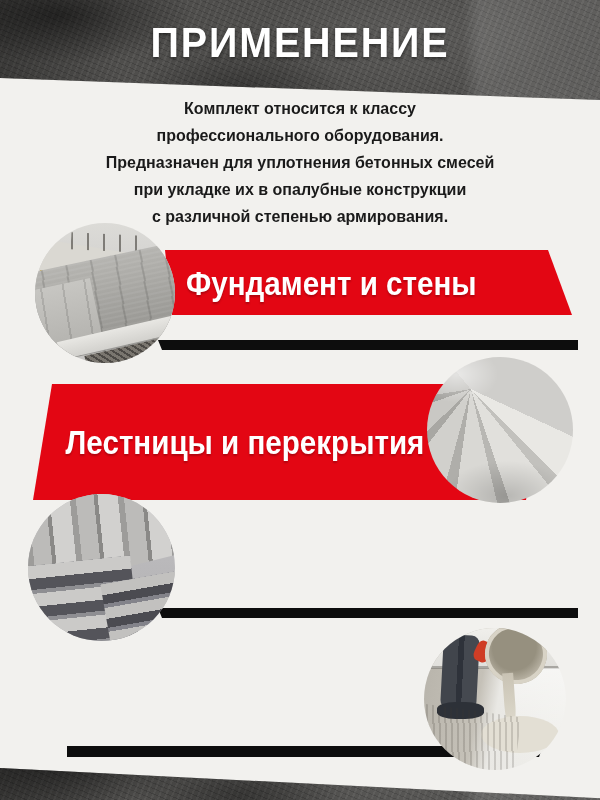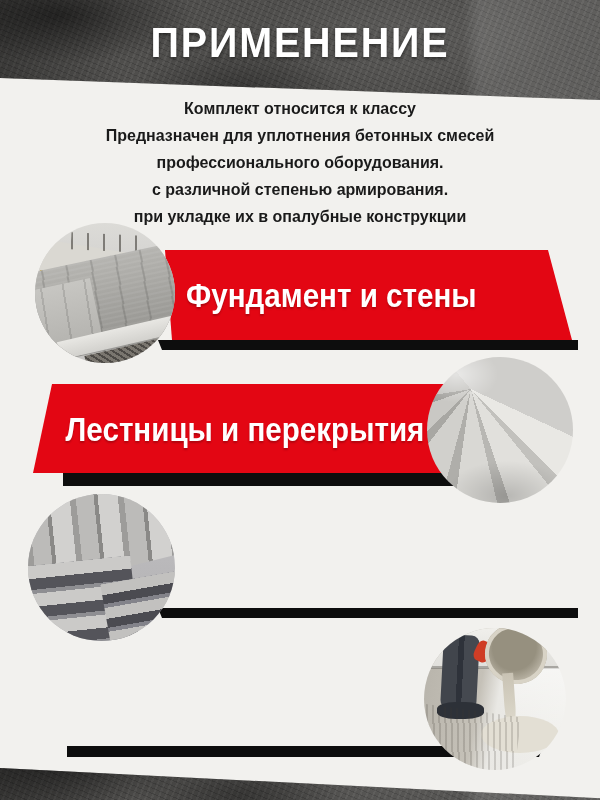--- a/index.html
+++ b/index.html
@@ -40,27 +40,27 @@
   .ribbon{position:absolute;background:#e30613;z-index:2;}
   .ribbon-label{
     position:absolute;top:0;bottom:0;display:flex;align-items:center;
     color:#ffffff;font-weight:bold;font-size:34px;line-height:40px;
     white-space:nowrap;text-shadow:0 2px 2px rgba(0,0,0,.22);
   }
   .align-left{transform:scaleX(.87);transform-origin:left center;}
   .align-right{transform:scaleX(.87);transform-origin:right center;}
   .shadowbar{position:absolute;background:#0d0d0d;z-index:1;}
 
-  .ribbon-1{left:165px;top:250px;width:407px;height:90px;
+  .ribbon-1{left:165px;top:250px;width:407px;height:65px;
     clip-path:polygon(0 0,383px 0,407px 100%,7px 100%);}
   .ribbon-1 .ribbon-label{left:21px;}
   .shadow-1{left:158px;top:340px;width:420px;height:10px;
     clip-path:polygon(0 0,100% 0,100% 100%,4px 100%);}
 
-  .ribbon-2{left:33px;top:384px;width:512px;height:89px;
+  .ribbon-2{left:33px;top:384px;width:512px;height:116px;
     clip-path:polygon(19px 0,100% 0,493px 100%,0 100%);}
   .ribbon-2 .ribbon-label{right:121px;}
   .shadow-2{left:63px;top:473px;width:478px;height:13px;
     clip-path:polygon(0 0,100% 0,calc(100% - 4px) 100%,0 100%);}
 
   .ribbon-3{left:168px;top:518px;width:405px;height:90px;
     clip-path:polygon(7px 0,384px 0,405px 100%,0 100%);}
   .ribbon-3 .ribbon-label{left:17px;white-space:normal;width:280px;padding-top:2px;}
   .shadow-3{left:158px;top:608px;width:420px;height:10px;
     clip-path:polygon(0 0,100% 0,100% 100%,4px 100%);}
@@ -144,24 +144,24 @@
 <body>
 
 <div class="poster">
 
   <div class="header concrete">
     <div class="title">ПРИМЕНЕНИЕ</div>
   </div>
 
   <div class="intro">
     <div>Комплект относится к классу</div>
+    <div>профессионального оборудования.</div>
     <div>Предназначен для уплотнения бетонных смесей</div>
-    <div>профессионального оборудования.</div>
+    <div>при укладке их в опалубные конструкции</div>
     <div>с различной степенью армирования.</div>
-    <div>при укладке их в опалубные конструкции</div>
   </div>
 
   <div class="shadowbar shadow-1"></div>
   <div class="ribbon ribbon-1">
     <div class="ribbon-label align-left">Фундамент и стены</div>
   </div>
   <div class="photo photo-1">
     <div class="c1-floor"></div>
     <div class="c1-posts"></div>
     <div class="c1-beam"></div>

